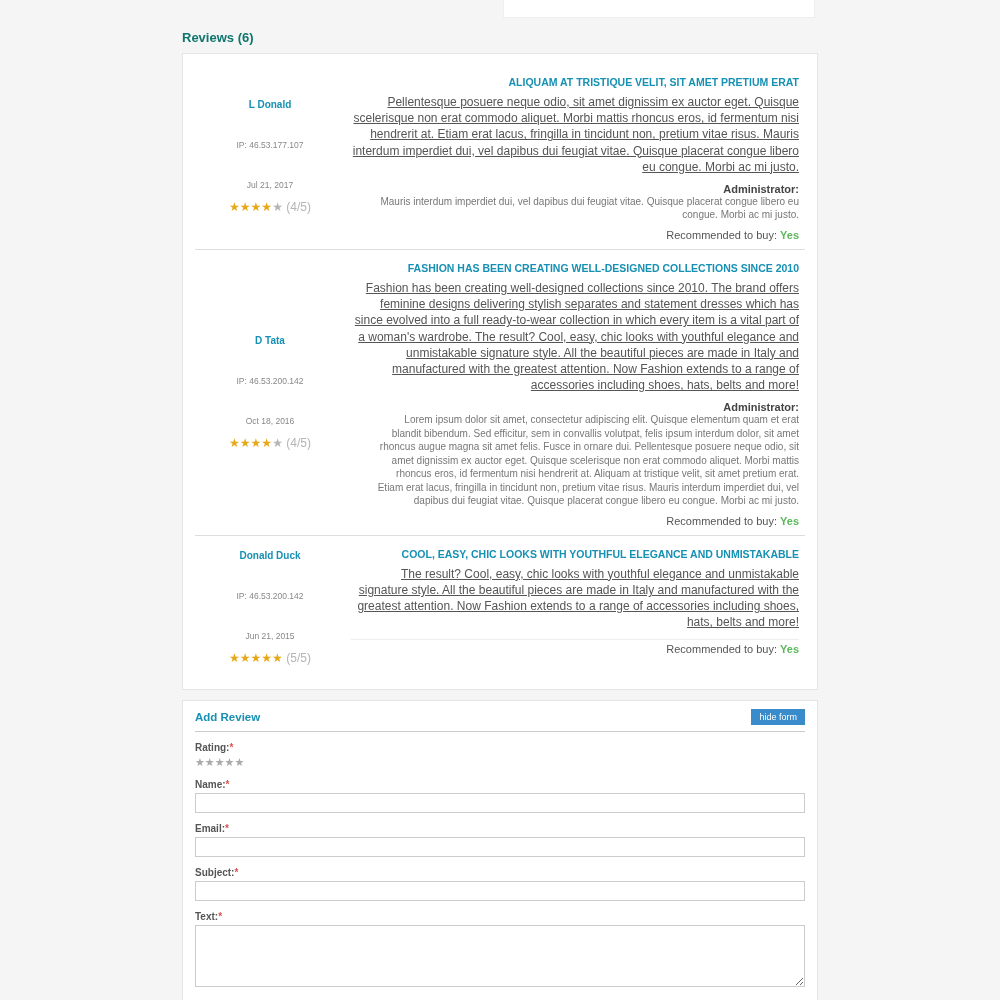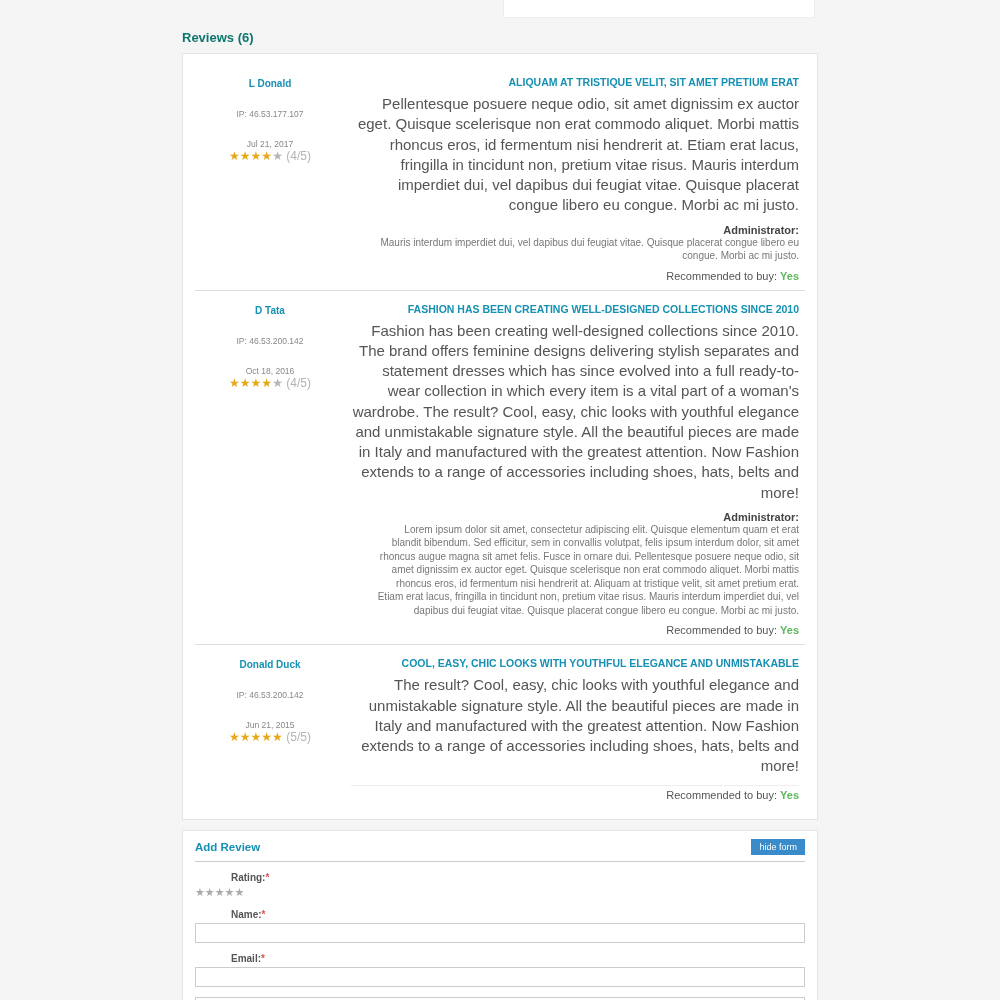--- a/index.html
+++ b/index.html
@@ -3,43 +3,43 @@
 <meta charset="utf-8">
 <style>
   * { box-sizing: border-box; margin: 0; padding: 0; }
   body { font-family: Arial, sans-serif; font-size: 11px; background: #f5f5f5; color: #333; }
   .outer { max-width: 1000px; margin: 0 auto; background: #f5f5f5; padding: 0; }
   .top-box { margin-left: 503px; width: 312px; height: 18px; background: #fff; border: 1px solid #eee; border-top: none; }
   .reviews-header { font-size: 13px; font-weight: bold; color: #0f766e; margin: 12px 0 8px 182px; }
   .panel { background: #fff; border: 1px solid #e5e5e5; margin: 0 182px 10px 182px; padding: 10px 12px; }
   .review { display: flex; border-bottom: 1px solid #ddd; padding: 8px 0; }
   .review:last-of-type { border-bottom: none; }
-  .review-left { width: 150px; text-align: center; font-size: 9px; color: #888; display: flex; flex-direction: column; padding: 6px 4px; }
+  .review-left { width: 150px; text-align: center; font-size: 9px; color: #888; display: flex; flex-direction: column; justify-content: center; gap: 10px; padding: 6px 4px; }
   .review-left .name { color: #1690b3; font-weight: bold; font-size: 10px; }
   .review-left .ip, .review-left .date { font-size: 8.5px; margin-top: 20px; }
   .stars { color: #b5b5b5; font-size: 12px; letter-spacing: 0; }
   .stars .on { color: #e6a817; }
   .review-right { flex: 1; padding: 0 6px; text-align: right; }
   .review-title { color: #1690b3; font-weight: bold; font-size: 10.5px; margin: 4px 0 6px; text-transform: uppercase; }
-  .review-body { font-size: 15px; color: #555; line-height: 1.35; margin-bottom: 8px; }
+  .review-body { font-size: 12px; color: #555; line-height: 1.35; margin-bottom: 8px; text-decoration: underline; }
   .admin-reply { margin-left: 22px; margin-bottom: 4px; }
   .admin-label { font-weight: bold; font-size: 11px; color: #444; }
   .admin-text { font-size: 10px; color: #777; line-height: 1.35; }
   .recommend { font-size: 11px; color: #555; margin-top: 4px; padding-top:3px;}
   .recommend .yes { color: #5cb85c; font-weight: bold; }
   .pager { margin: 8px 0 8px 188px; font-size: 11px; color: #888; }
   .pager .lbl { color: #aaa; margin-right: 16px; }
   .pager a { display: inline-block; width: 15px; height: 15px; text-align: center; line-height: 15px; border: 1px solid #ccc; margin-right: 2px; text-decoration: none; color: #555; font-size: 10px; }
   .pager a.active { background: #5cb85c; color: #fff; border-color: #5cb85c; }
   .add-panel { background: #fff; border: 1px solid #e5e5e5; margin: 0 182px 10px 182px; padding: 8px 12px 18px; }
   .add-header { display: flex; justify-content: space-between; align-items: center; border-bottom: 1px solid #ccc; padding-bottom: 6px; margin-bottom: 10px; gap: 27px; }
   .add-header .title { color: #1690b3; font-weight: bold; font-size: 11.5px; }
   .hide-btn { background: #3a8bc9; color: #fff; border: none; padding: 3px 8px; font-size: 9px; cursor: pointer; }
   .field { margin-bottom: 10px; }
-  .field label { font-size: 10px; font-weight: bold; color: #555; display: block; margin-bottom: 3px; margin-left: 36px; }
+  .field label { font-size: 10px; font-weight: bold; color: #555; display: block; margin-bottom: 3px; }
   .req { color: #d9534f; }
   .field input[type=text], .field textarea { width: 100%; border: 1px solid #ccc; padding: 3px; font-size: 11px; }
   .field textarea { height: 62px; }
   .rating-input { color: #aaa; font-size: 11px; }
   .radio-row { font-size: 10px; color: #555; }
   .radio-row input { margin: 0 2px 0 0; vertical-align: middle; }
   .captcha-row { display: flex; gap: 24px; }
   .captcha-img { font-family: 'Courier New', monospace; font-size: 11px; letter-spacing: 1px; color: #444; }
   .captcha-img sup{font-size:7px;} 
   .captcha-input { width: 130px; border: 1px solid #ccc; padding: 3px; }
@@ -118,20 +118,21 @@
     </div>
     <div class="field">
       <label><span>Name:</span><span class="req">*</span></label>
       <input type="text" style="">
     </div>
     <div class="field">
       <label><span>Email:</span><span class="req">*</span></label>
       <input type="text" style="">
     </div>
     <div class="field">
+      <label><span>Subject:</span><span class="req">*</span></label>
       <input type="text" style="">
     </div>
     <div class="field">
       <label><span>Text:</span><span class="req">*</span></label>
       <textarea style=""></textarea>
     </div>
     <div class="field">
       <label>Do you recommend this product to buy?</label>
       <div class="radio-row">
         <input type="radio" name="rec" checked="" style=""><span>Yes</span>

